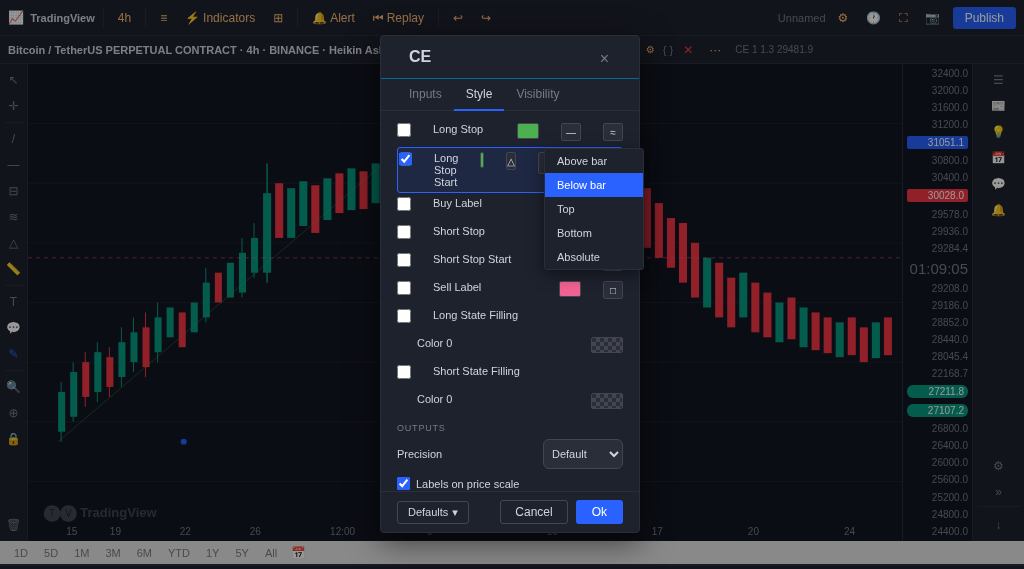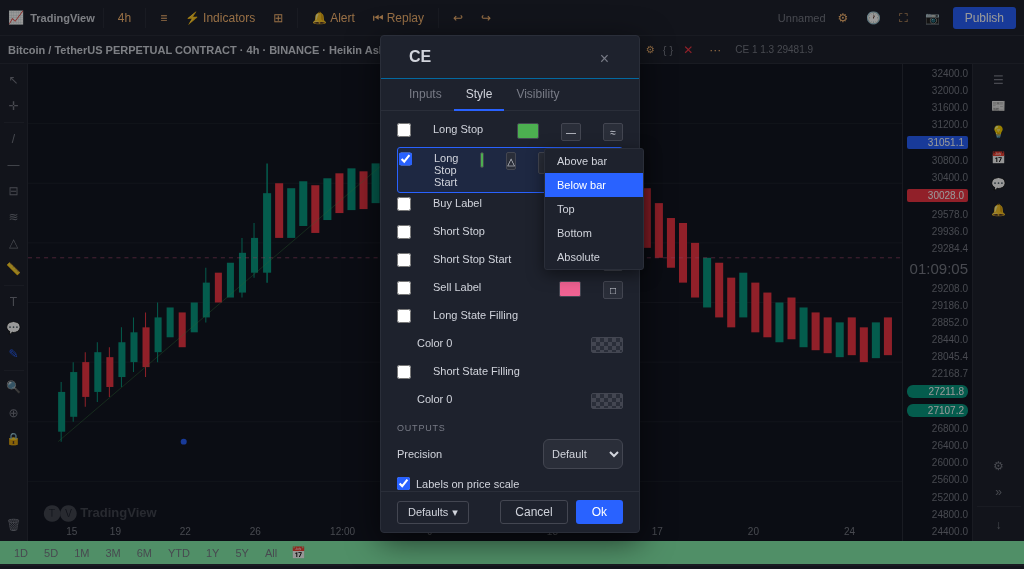--- a/index.html
+++ b/index.html
@@ -441,21 +441,21 @@
     }
 
     
     .modal-content::-webkit-scrollbar { width: 4px; }
     .modal-content::-webkit-scrollbar-track { background: #1e222d; }
     .modal-content::-webkit-scrollbar-thumb { background: #434651; border-radius: 2px; }
 
     
     #time-period-bar {
       height: 24px;
-      background: #86efac;
+      background: #e5e5e5;
       border-bottom: 1px solid #2a2e39;
       display: flex;
       align-items: center;
       padding: 0 8px;
       gap: 4px;
     }
     .time-period-btn {
       padding: 2px 6px;
       cursor: pointer;
       font-size: 11px;

